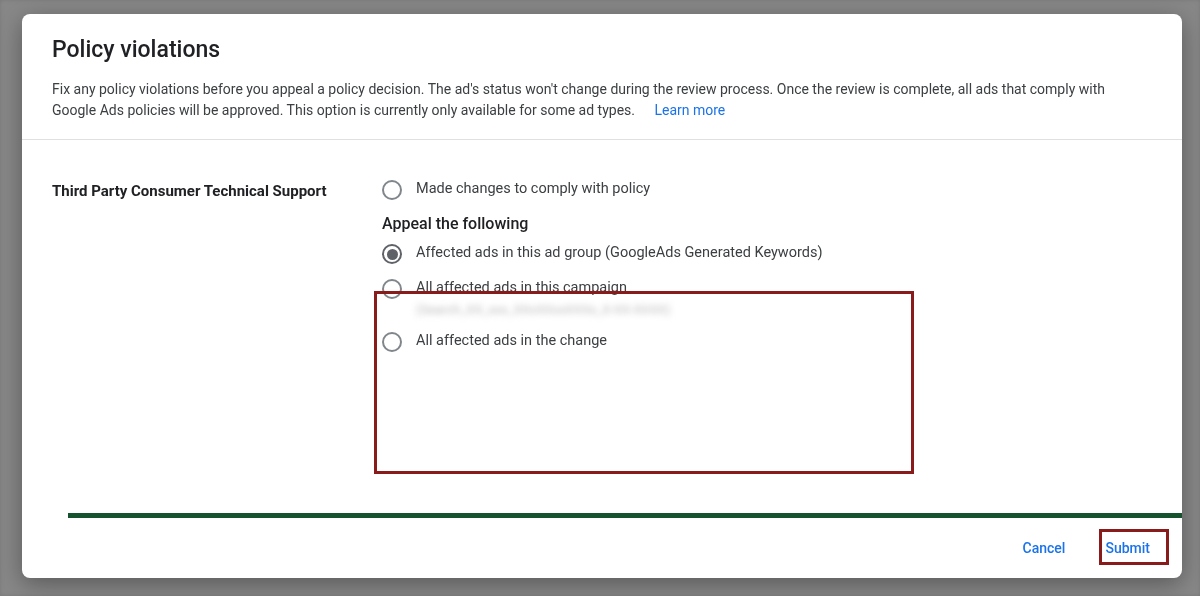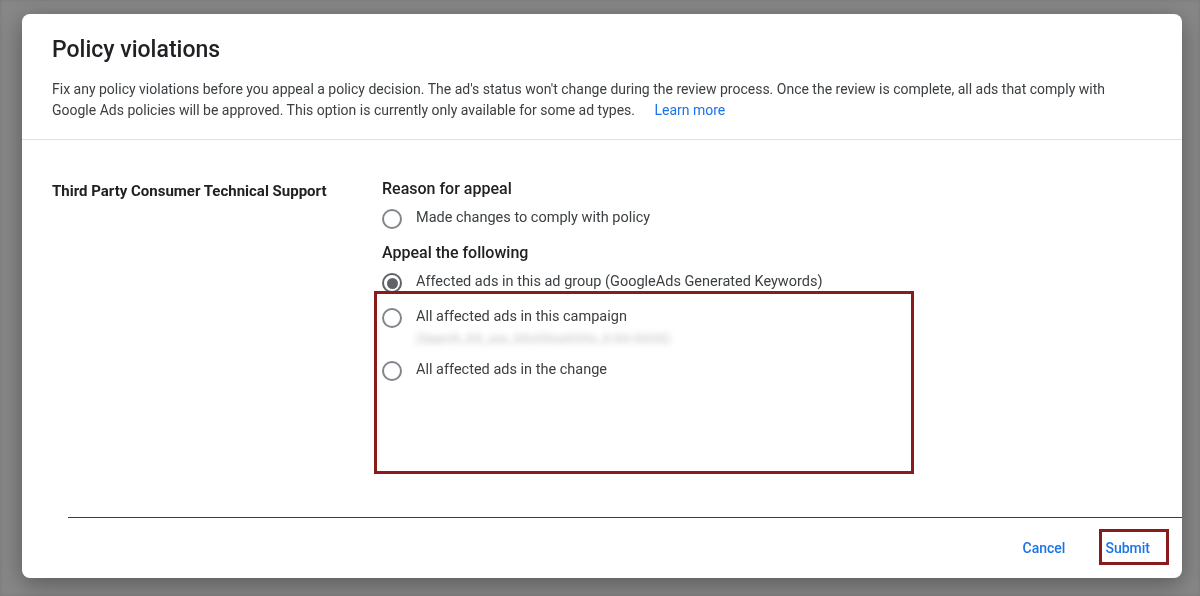--- a/index.html
+++ b/index.html
@@ -127,21 +127,21 @@
       margin-left: 10px;
       padding-bottom: 20px;
     }
     .info-text {
       font-size: 14px;
       color: #3c4043;
       line-height: 1.6;
     }
 
     .dialog-footer {
-      border-top: 1px solid #14532d;
+      border-top: 5px solid #14532d;
       padding: 14px 22px;
       display: flex;
       justify-content: flex-end;
       align-items: center;
       gap: 20px;
       position: relative;
       margin-left: 46px;
     }
     .btn-text {
       background: none;
@@ -185,21 +185,20 @@
   </div>
 
   <div class="dialog-body">
 
     <div class="col-left">
       <div class="col-left-title">Third Party Consumer Technical Support</div>
     </div>
 
     <div class="col-mid">
 
-      <div class="group-title">Reason for appeal</div>
       <div class="radio-row">
         <div class="radio"></div>
         <div class="radio-label">Made changes to comply with policy</div>
       </div>
 
       <div class="group-title">Appeal the following</div>
       <div class="radio-row">
         <div class="radio selected"></div>
         <div class="radio-label">Affected ads in this ad group (GoogleAds Generated Keywords)</div>
       </div>

